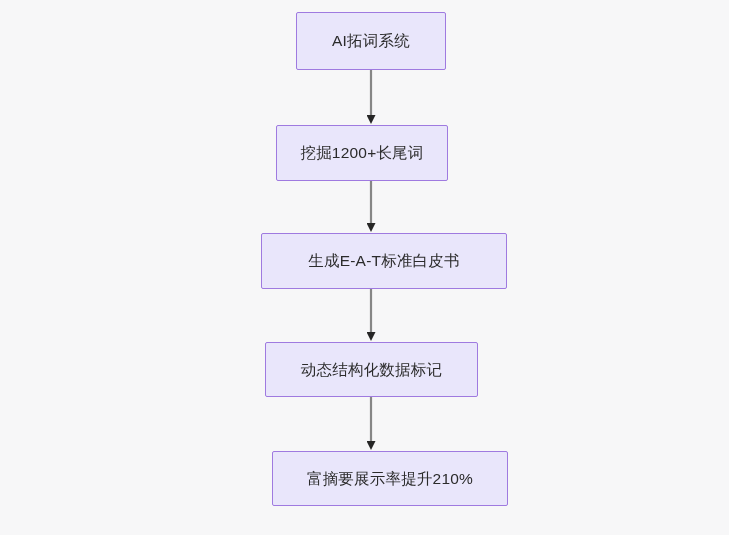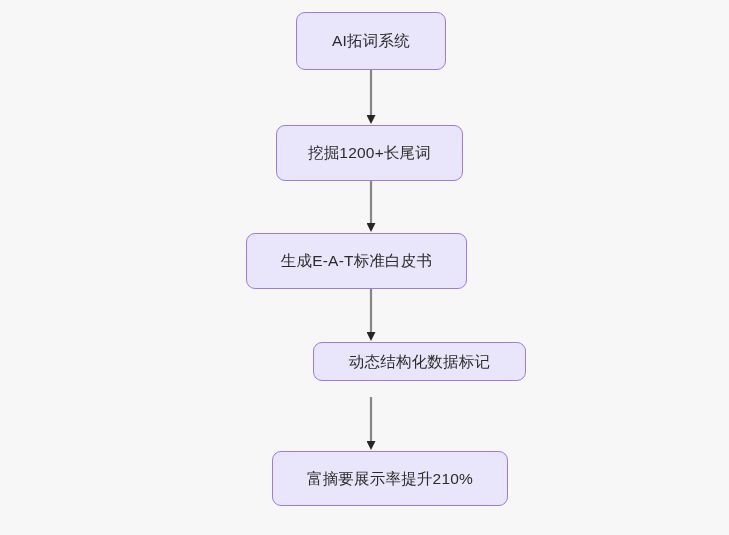--- a/index.html
+++ b/index.html
@@ -16,21 +16,21 @@
   #flowchart {
     position: relative;
     width: 729px;
     height: 535px;
   }
   .node {
     position: absolute;
     box-sizing: border-box;
     background: #e9e6fb;
     border: 1.6px solid #9f7ae0;
-    border-radius: 9px;
+    border-radius: 2px;
     display: flex;
     align-items: center;
     justify-content: center;
     text-align: center;
   }
   .node-label {
     color: #2b2b2b;
     font-size: 15.5px;
     line-height: 1.25;
     letter-spacing: 0.2px;
@@ -67,29 +67,29 @@
     </g>
     <g>
       <line class="edge-line" x1="371" y1="397" x2="371" y2="442" stroke="#868686" stroke-width="2.2" marker-end="url(#arrowhead)"></line>
     </g>
   </svg>
 
   <div class="node" style="left:296px; top:12px; width:150px; height:58px;">
     <span class="node-label">AI拓词系统</span>
   </div>
 
-  <div class="node" style="left:276px; top:125px; width:187px; height:56px;">
+  <div class="node" style="left:276px; top:125px; width:172px; height:56px;">
     <span class="node-label">挖掘1200+长尾词</span>
   </div>
 
-  <div class="node" style="left:246px; top:233px; width:221px; height:56px;">
+  <div class="node" style="left:261px; top:233px; width:246px; height:56px;">
     <span class="node-label">生成E-A-T标准白皮书</span>
   </div>
 
-  <div class="node" style="left:265px; top:342px; width:213px; height:39px;margin-left:48px;">
+  <div class="node" style="left:265px; top:342px; width:213px; height:55px;">
     <span class="node-label">动态结构化数据标记</span>
   </div>
 
   <div class="node" style="left:253px; top:451px; width:236px; height:55px;margin-left:19px;">
     <span class="node-label">富摘要展示率提升210%</span>
   </div>
 
 </div>
 
 </body></html>

